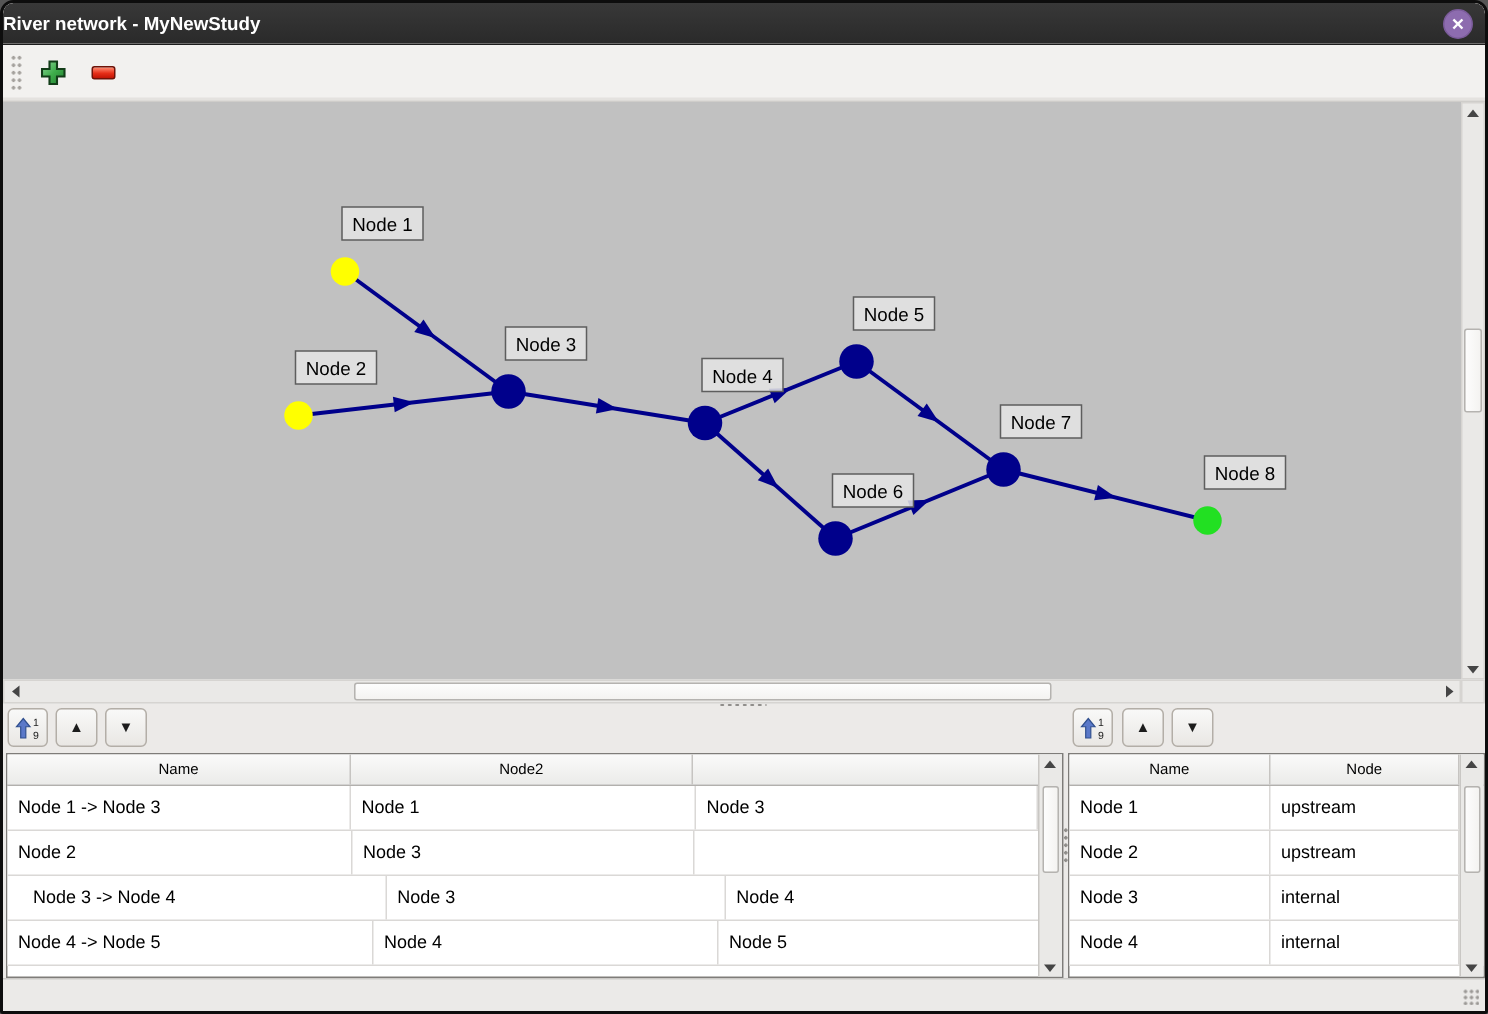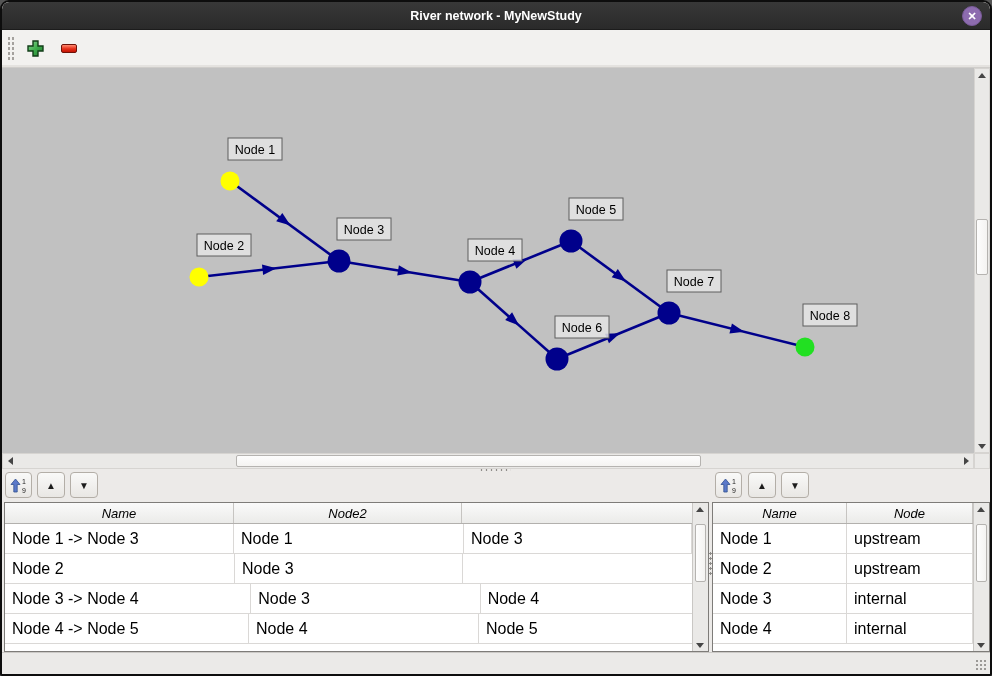--- a/index.html
+++ b/index.html
@@ -3,21 +3,21 @@
 <meta charset="utf-8">
 <style>
   * { margin:0; padding:0; box-sizing:border-box; }
   html,body { width:992px; height:676px; background:#555; font-family:"Liberation Sans", sans-serif; }
   .window { position:relative; width:992px; height:676px; background:#eceae8;
             border:2px solid #0d0d0d; border-radius:9px 9px 2px 2px; overflow:hidden; }
 
   
   .titlebar { position:absolute; left:0; top:0; width:988px; height:28px;
               background:linear-gradient(#383838,#2a2a2a); border-bottom:1px solid #1c1c1c;
-              border-radius:7px 7px 0 0; display:flex; align-items:center; justify-content:center; }
+              border-radius:7px 7px 0 0; display:flex; align-items:center; justify-content:flex-start; }
   .title { color:#ffffff; font-size:12.5px; font-weight:bold; }
   .close-btn { position:absolute; right:8px; top:4px; width:20px; height:20px; border-radius:50%;
                background:#8d6caf; border:1px solid #7a5b99; color:#fff; font-size:11px; font-weight:bold;
                display:flex; align-items:center; justify-content:center; cursor:pointer; }
 
   
   .toolbar { position:absolute; left:0; top:28px; width:988px; height:38px;
              background:#f2f1ef; border-bottom:1px solid #cfcdca;
              box-shadow:inset 0 -2px 0 #e4e2df; display:flex; align-items:center; }
   .tb-handle { width:8px; height:26px; margin-left:5px;
@@ -54,24 +54,24 @@
 
   
   .pbtn { position:absolute; top:470px; height:26px; background:linear-gradient(#f9f9f8,#e9e7e4);
           border:1px solid #b3aea7; border-radius:4px; display:flex; align-items:center; justify-content:center;
           font-size:10px; color:#1c1c1c; cursor:pointer; }
   .sort-svg text { font-family:"Liberation Sans", sans-serif; }
 
   
   .dtable { position:absolute; top:500px; height:150px; background:#ffffff; border:1px solid #7e7c79; }
   .thead { display:flex; height:21px; background:linear-gradient(#fafafa,#ebebe9); border-bottom:1px solid #b2b0ad; }
-  .th { font-size:13px; color:#000; display:flex; align-items:center; justify-content:center;
-        border-right:1px solid #c6c4c1; overflow:hidden;font-style:italic; }
+  .th { font-size:10px; color:#000; display:flex; align-items:center; justify-content:center;
+        border-right:1px solid #c6c4c1; overflow:hidden; }
   .trow { display:flex; height:30px; border-bottom:1px solid #dad8d6; background:#fff; }
-  .td { font-size:16px; color:#000; line-height:29px; padding-left:7px;
+  .td { font-size:12px; color:#000; line-height:29px; padding-left:7px;
         border-right:1px solid #dad8d6; white-space:nowrap; overflow:hidden; }
   .tv-scroll { position:absolute; right:0; top:0; bottom:0; width:16px; background:#eae9e7; border-left:1px solid #c9c7c4; }
 
   
   .statusbar { position:absolute; left:0; top:650px; width:988px; height:22px;
                background:#ebeae8; border-top:1px solid #cbc9c6; }
   .grip { position:absolute; right:4px; bottom:4px; width:11px; height:11px;
           background-image:radial-gradient(#9b9996 1px, transparent 1.2px); background-size:4px 4px; }
 </style>
 </head>
@@ -209,21 +209,21 @@
     <div class="trow">
         <div class="td" style="width: 229px;">Node 1 -&gt; Node 3</div>
         <div class="td" style="width: 230px;">Node 1</div>
         <div class="td" style="width: 228px;">Node 3</div>
       </div>
       <div class="trow">
         <div class="td" style="width: 230px;">Node 2</div>
         <div class="td" style="width: 228px;">Node 3</div>
       </div>
       <div class="trow">
-        <div class="td" style="width: 247px;">Node 3 -&gt; Node 4</div>
+        <div class="td" style="width: 247px; margin-left: 10px;">Node 3 -&gt; Node 4</div>
         <div class="td" style="width: 230px;">Node 3</div>
         <div class="td" style="width: 228px;">Node 4</div>
       </div>
       <div class="trow">
         <div class="td" style="width: 244px;">Node 4 -&gt; Node 5</div>
         <div class="td" style="width: 230px;">Node 4</div>
         <div class="td" style="width: 228px;">Node 5</div>
       </div>
       <div class="tv-scroll">
       <div class="sb-btn" style="top:0; left:0;">

